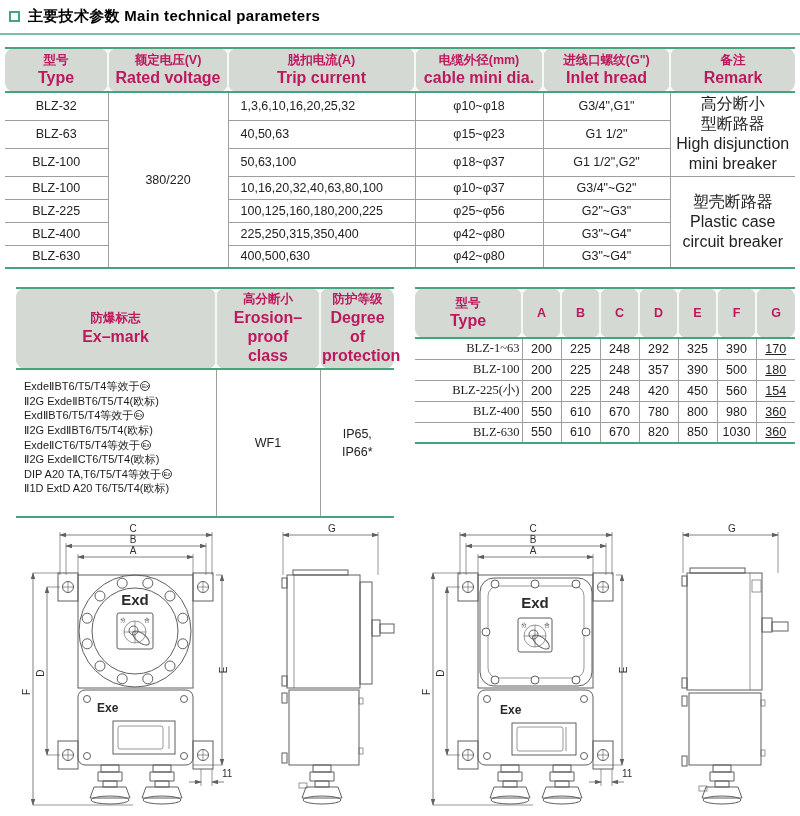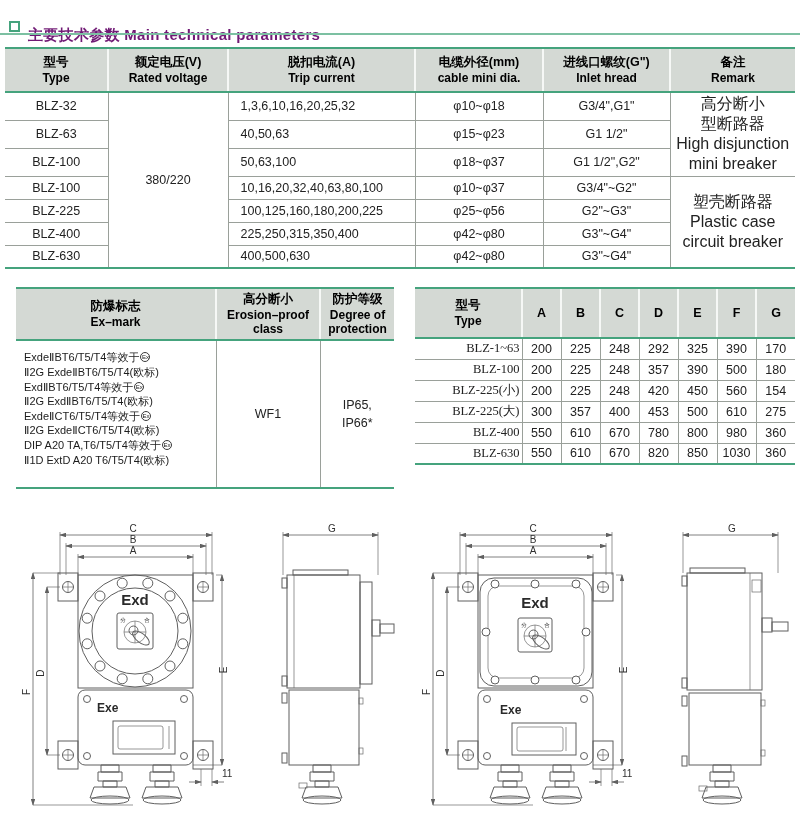--- a/index.html
+++ b/index.html
@@ -6,30 +6,30 @@
     --green:#45a37d; --green-lt:#7cc0a2; --hdr-bg:#d4d9d4; --grid:#9aa09a; --ink:#222;
   }
   *{box-sizing:border-box;}
   html,body{margin:0;padding:0;}
   body{position:relative;width:800px;height:816px;background:#fff;
        font-family:"Liberation Sans","DejaVu Sans",sans-serif;color:var(--ink);overflow:hidden;}
 
   
   .title-row{position:absolute;top:7px;left:9px;display:flex;align-items:center;gap:8px;}
   .title-bullet{width:11px;height:11px;border:2px solid var(--green);background:#fff;flex:0 0 auto;}
-  .title-text{font-size:15px;font-weight:bold;color:#701a75;letter-spacing:.3px;margin-top:19px;}
+  .title-text{font-size:15px;font-weight:bold;color:#000000;letter-spacing:.3px;}
   .title-underline{position:absolute;top:33px;left:0;width:800px;height:0;border-top:2px solid var(--green-lt);}
 
   
   table{border-collapse:collapse;table-layout:fixed;position:absolute;}
   th{background:var(--hdr-bg);border-top:2px solid var(--green);border-bottom:2px solid var(--green);
-     font-weight:bold;color:#000000;padding:3px 1px;vertical-align:middle;}
+     font-weight:bold;color:#be185d;padding:3px 1px;vertical-align:middle;border-radius:9px;}
   th + th{border-left:2px solid #f6f8f6;}
   .hz{font-size:12.5px;line-height:1.25;}
-  .he{font-size:12px;line-height:1.2;white-space:pre-line;}
+  .he{font-size:16px;line-height:1.2;white-space:pre-line;}
   td{border:1px solid var(--grid);font-size:12.5px;text-align:center;vertical-align:middle;
      padding:1px 2px;background:#fff;}
 
   #main-table{top:47px;left:5px;width:790px;}
   #main-table th{height:44px;}
   #main-table td{height:23px;}
   #main-table td.c-type{border-left:none;}
   #main-table td.c-remark{border-right:none;white-space:pre-line;font-size:16px;line-height:1.26;}
   #main-table td.c-trip{text-align:left;padding-left:12px;}
   #main-table tr:last-child td{border-bottom:2px solid var(--green);}
@@ -41,21 +41,21 @@
   #ex-table td.ex-cell{border-left:none;text-align:left;vertical-align:top;padding:9px 0 0 8px;}
   #ex-table td.ip-cell{border-right:none;white-space:pre-line;line-height:1.45;}
   .exline{font-size:11px;line-height:14.6px;white-space:nowrap;color:#1c1c1c;}
   .exicon{display:inline-block;width:10px;height:10px;border:1px solid #3a3a3a;border-radius:50%;
           font-size:6px;line-height:9px;text-align:center;vertical-align:2px;margin-left:1px;color:#1c1c1c;}
 
   #dim-table{top:287px;left:415px;width:380px;}
   #dim-table th{height:50px;}
   #dim-table td{height:21px;}
   #dim-table td.c-dtype{border-left:none;text-align:right;padding-left:28px;font-family:Liberation Serif, serif;}
-  #dim-table td:last-child{border-right:none;}
+  #dim-table td:last-child{border-right:none;text-decoration:underline;}
   #dim-table tr:last-child td{border-bottom:2px solid var(--green);}
   .hletter{font-size:12.5px;}
 
   
   .drawings{position:absolute;top:518px;left:0;width:800px;height:298px;display:flex;}
   .drawings svg{width:400px;height:296px;flex:0 0 auto;}
   .ln{fill:none;stroke:#5f5f5f;stroke-width:1;}
   .lnt{fill:none;stroke:#6a6a6a;stroke-width:.7;}
   .dim{fill:none;stroke:#606060;stroke-width:.8;}
   .dimlab{font-size:10px;fill:#2f2f2f;}
@@ -256,30 +256,20 @@
     </tr>
     <tr>
       <td class="c-dtype">BLZ-225(小)</td>
       <td>200</td>
       <td>225</td>
       <td>248</td>
       <td>420</td>
       <td>450</td>
       <td>560</td>
       <td>154</td>
-    </tr>
-    <tr>
-      <td class="c-dtype">BLZ-225(大)</td>
-      <td>300</td>
-      <td>357</td>
-      <td>400</td>
-      <td>453</td>
-      <td>500</td>
-      <td>610</td>
-      <td>275</td>
     </tr>
     <tr>
       <td class="c-dtype">BLZ-400</td>
       <td>550</td>
       <td>610</td>
       <td>670</td>
       <td>780</td>
       <td>800</td>
       <td>980</td>
       <td>360</td>

